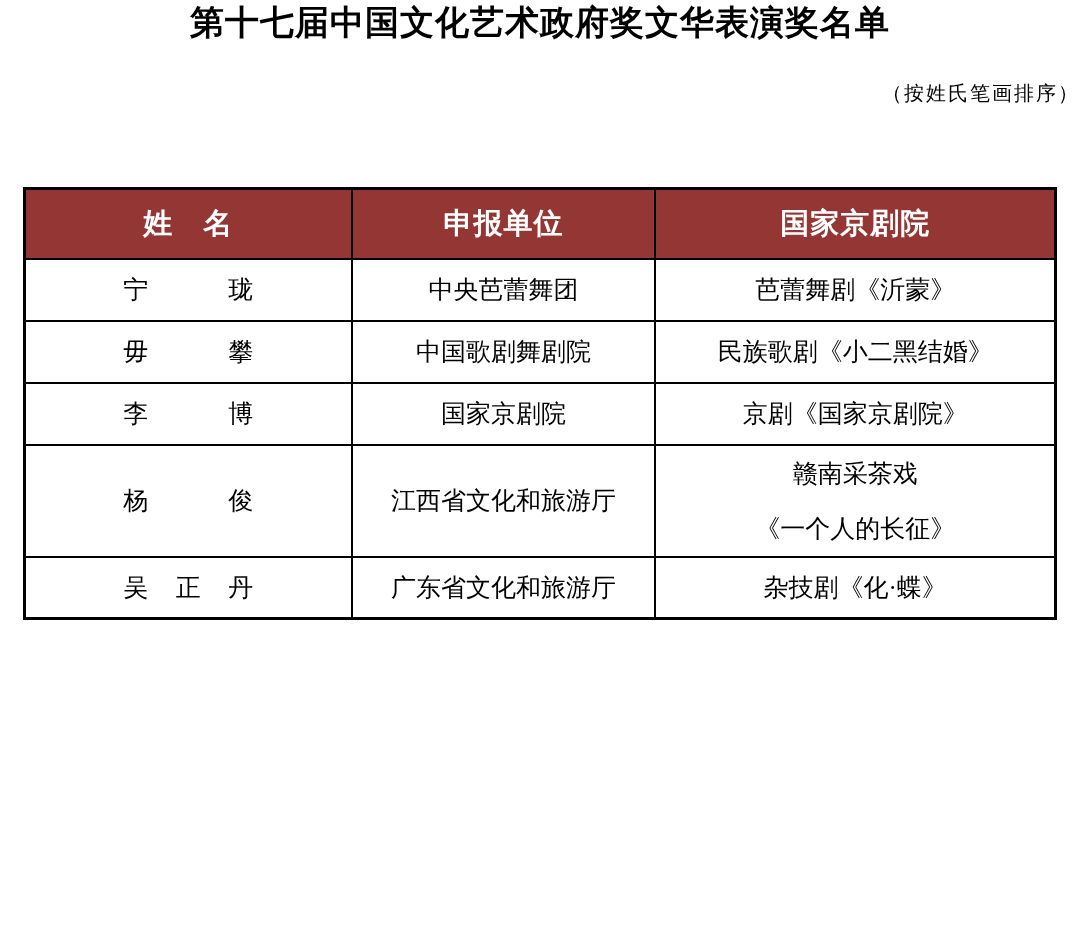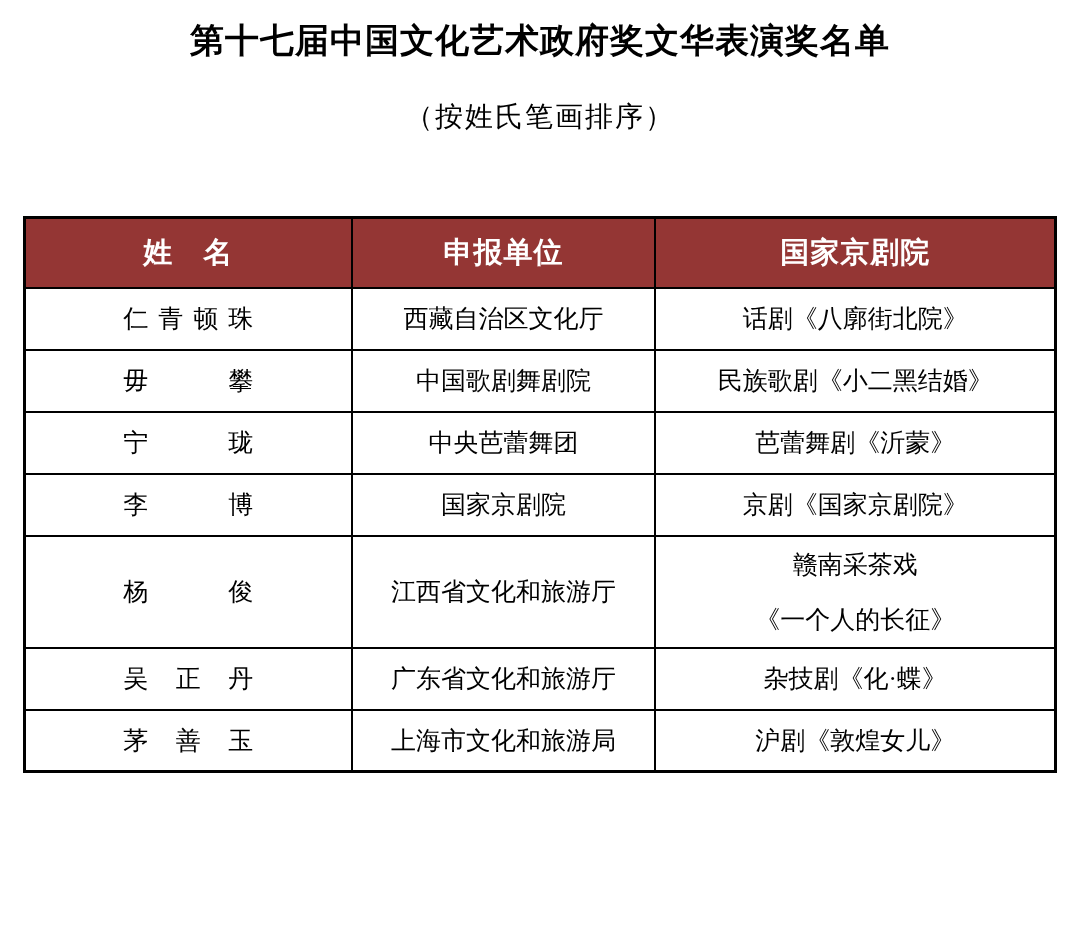--- a/index.html
+++ b/index.html
@@ -4,34 +4,34 @@
 <style>
   * { box-sizing: border-box; }
   html, body {
     margin: 0; padding: 0;
     width: 1080px; height: 935px;
     background: #ffffff;
     color: #000000;
     font-family: "Liberation Serif", serif;
     overflow: hidden;
   }
-  .page { padding-top: 18px; }
+  .page { }
   .doc-title {
     margin: 0;
     text-align: center;
     font-family: "Liberation Sans", sans-serif;
     font-size: 34px;
     font-weight: bold;
     letter-spacing: 1px;
     line-height: 1.3;
   }
   .doc-subtitle {
     margin-top: 36px;
-    text-align: center;
-    font-size: 28px;
+    text-align: right;
+    font-size: 20px;
     letter-spacing: 2px;
   }
   table.award-table {
     border-collapse: collapse;
     table-layout: fixed;
     width: 1034px;
     margin: 80px auto 13px auto;
     border: 3px solid #000;
   }
   .award-table th, .award-table td {
@@ -74,42 +74,35 @@
 
   <table class="award-table">
     <thead>
       <tr>
         <th class="col-name">姓　名</th>
         <th class="col-unit">申报单位</th>
         <th class="col-work">国家京剧院</th>
       </tr>
     </thead>
     <tbody id="rows">
+
   <tr>
     <td class="col-name">
-      <span class="name-inner">仁青顿珠</span>
+      <span class="name-inner">宁珑</span>
     </td>
-    <td class="col-unit">西藏自治区文化厅</td>
-    <td class="col-work">话剧《八廓街北院》</td>
+    <td class="col-unit">中央芭蕾舞团</td>
+    <td class="col-work">芭蕾舞剧《沂蒙》</td>
   </tr>
 
   <tr>
     <td class="col-name">
       <span class="name-inner">毋攀</span>
     </td>
     <td class="col-unit">中国歌剧舞剧院</td>
     <td class="col-work">民族歌剧《小二黑结婚》</td>
-  </tr>
-
-  <tr>
-    <td class="col-name">
-      <span class="name-inner">宁珑</span>
-    </td>
-    <td class="col-unit">中央芭蕾舞团</td>
-    <td class="col-work">芭蕾舞剧《沂蒙》</td>
   </tr>
 
 
   <tr>
     <td class="col-name">
       <span class="name-inner">李博</span>
     </td>
     <td class="col-unit">国家京剧院</td>
     <td class="col-work">京剧《国家京剧院》</td>
   </tr>
@@ -124,23 +117,16 @@
   </tr>
 
   <tr>
     <td class="col-name">
       <span class="name-inner">吴正丹</span>
     </td>
     <td class="col-unit">广东省文化和旅游厅</td>
     <td class="col-work">杂技剧《化·蝶》</td>
   </tr>
 
-  <tr>
-    <td class="col-name">
-      <span class="name-inner">茅善玉</span>
-    </td>
-    <td class="col-unit">上海市文化和旅游局</td>
-    <td class="col-work">沪剧《敦煌女儿》</td>
-  </tr>
 
 </tbody>
   </table>
 </div>
 
 </body></html>

